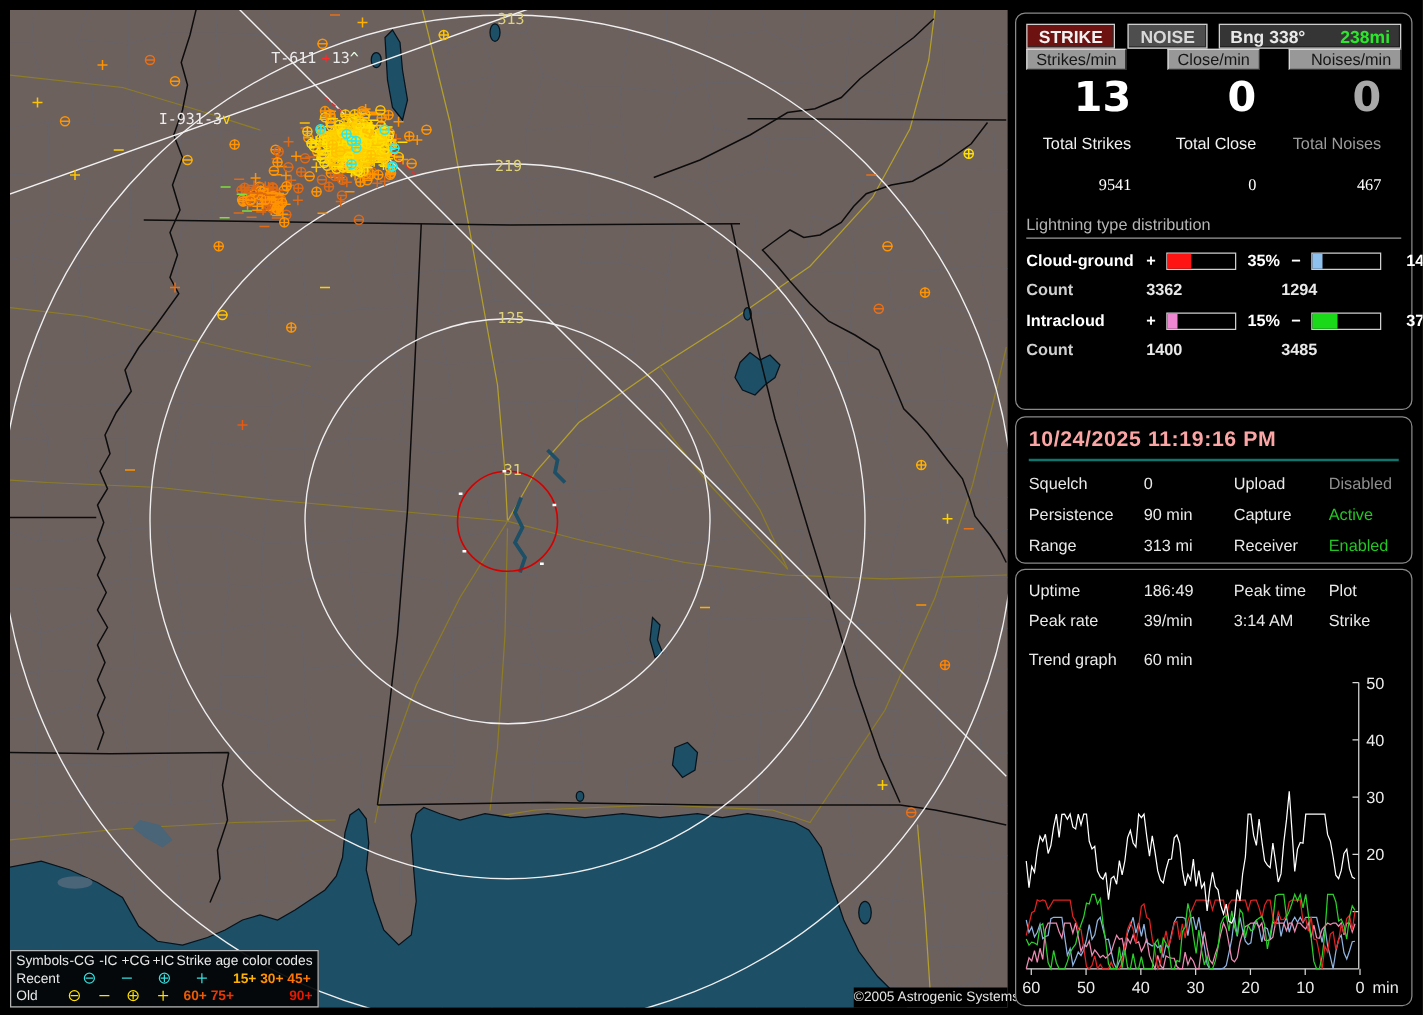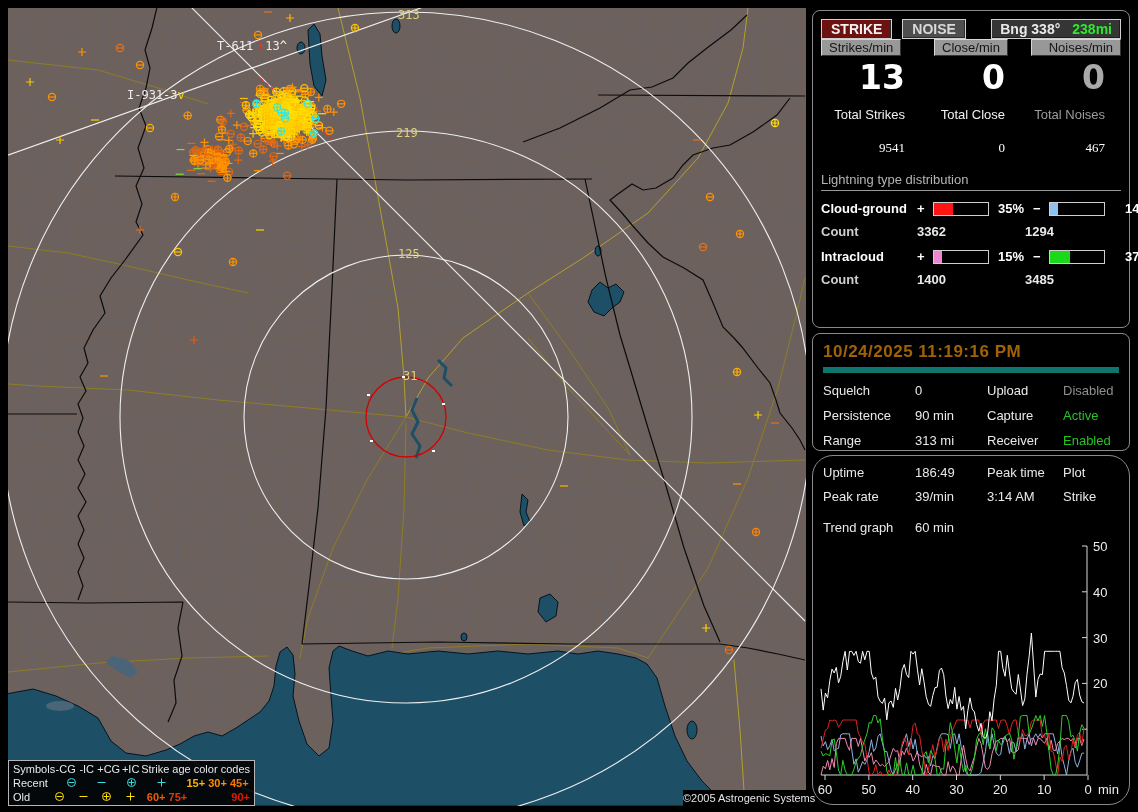--- a/index.html
+++ b/index.html
@@ -15,27 +15,27 @@
   .lgrow{display:flex;align-items:flex-start;height:14px;white-space:nowrap;}
   .lgrow .c0{width:52px;} .lgrow .cs{width:30px;text-align:center;}
   .lgrow .age{width:36px;text-align:center;font-weight:bold;}
   .lgrow .agehead{flex:1;text-align:center;}
   .lgsym{display:inline-block;vertical-align:middle;}
   #copyr{position:absolute;left:675px;top:782px;width:123px;height:16px;background:#000;
     color:#e4e4e4;font-size:11px;line-height:16px;text-align:center;white-space:nowrap;}
   
   .panel{position:absolute;left:812px;width:318px;background:#000;border:1px solid #8a8a8a;
     border-radius:8px;box-sizing:border-box;color:#e9e9e9;font-size:13px;}
-  #p1{top:10px;height:318px;} #p2{top:333px;height:118px;} #p3{top:455px;height:350px;border-radius:21px;}
+  #p1{top:10px;height:318px;} #p2{top:333px;height:118px;} #p3{top:455px;height:350px;}
   .btnrow{display:flex;align-items:center;margin:8px 8px 0 8px;}
   .btn{font-weight:bold;font-size:14px;padding:1px 9px;border:1px solid #cfcfcf;
     box-shadow:inset -1px -1px 0 #2a2a2a;cursor:default;}
   .btn.strike{background:#6e1111;color:#f2f2f2;}
   .btn.noise{background:#4e4e4e;color:#d9d9d9;margin-left:10px;}
-  .bngchip{margin-left:auto;display:flex;gap:12px;background:#353535;border:1px solid #cfcfcf;
+  .bngchip{margin-left:auto;display:flex;gap:28px;background:#353535;border:1px solid #cfcfcf;
     box-shadow:inset -1px -1px 0 #1c1c1c;padding:1px 8px;font-weight:bold;font-size:14px;}
   .bngchip .mi{color:#2ce82c;}
   .grid3{display:grid;grid-template-columns:1fr 1fr 1fr;margin:0 8px;}
   .chips{}
   .chip{background:#989898;color:#161616;padding:0px 7px;font-size:13px;
     border-top:1px solid #d8d8d8;border-left:1px solid #d8d8d8;
     border-right:1px solid #353535;border-bottom:1px solid #353535;}
   .chips>div:nth-child(1){justify-self:start;}
   .chips>div:nth-child(2){justify-self:center;}
   .chips>div:nth-child(3){justify-self:end;padding-left:17px;}
@@ -46,22 +46,22 @@
   .tot .tl{color:#f0f0f0;} .tot .tl.muted{color:#9c9c9c;}
   .tot .tv{margin-top:18px;color:#fff;font-family:Liberation Serif, serif;}
   .sechead{margin:16px 8px 0 8px;color:#b4b4b4;border-bottom:1px solid #9a9a9a;
     padding-bottom:3px;}
   .distrow{display:grid;grid-template-columns:96px 16px 56px 44px 16px 56px 46px;
     align-items:center;margin:10px 8px 0 8px;font-weight:bold;color:#fff;}
   .bar{height:12px;border:1px solid #cfcfcf;background:#000;position:relative;}
   .bar .fill{position:absolute;left:0;top:0;bottom:0;}
   .cntrow{display:grid;grid-template-columns:96px 108px auto;margin:8px 8px 0 8px;
     font-weight:bold;} .cntrow .cl{color:#cfcfcf;}
-  .dt{color:#a16207;font-weight:bold;font-size:17px;margin:8px 10px 0 10px;
-    padding-bottom:5px;border-bottom:6px solid #0f766e;letter-spacing:0.5px;}
+  .dt{color:#fca5a5;font-weight:bold;font-size:17px;margin:8px 10px 0 10px;
+    padding-bottom:5px;border-bottom:2px solid #0f766e;letter-spacing:0.5px;}
   .srow{display:grid;grid-template-columns:92px 72px 76px auto;margin:10px 10px 0 10px;}
   .irow{display:grid;grid-template-columns:92px 72px 76px auto;margin:9px 10px 0 10px;}
   .trow{display:grid;grid-template-columns:92px auto;margin:16px 10px 0 10px;}
   #trendwrap{position:absolute;left:4px;top:84px;width:310px;height:262px;}
 </style>
 </head>
 <body>
 <div id="stage">
 
 <div id="map">

